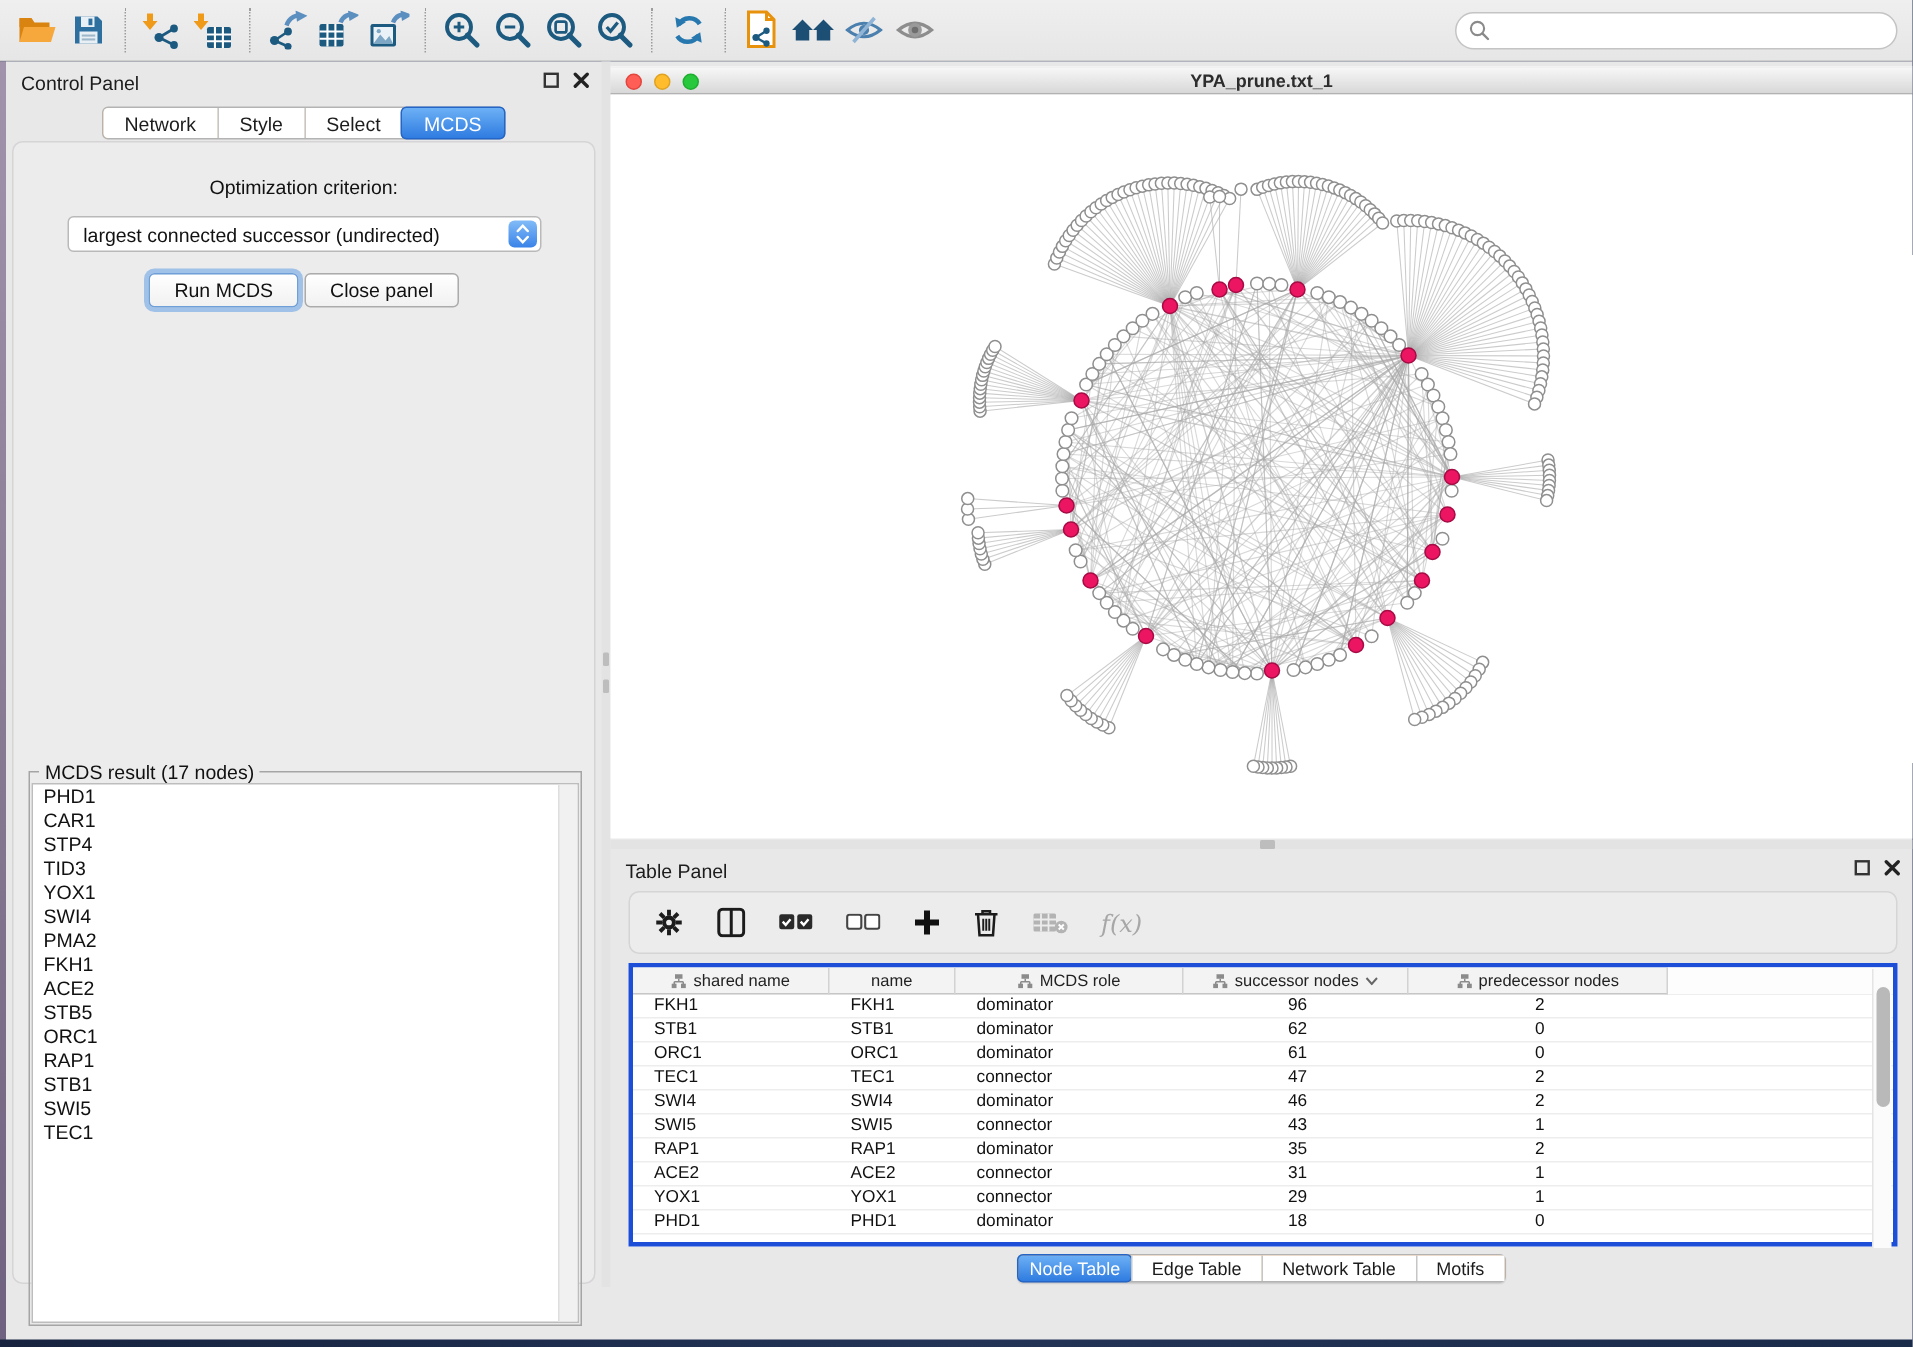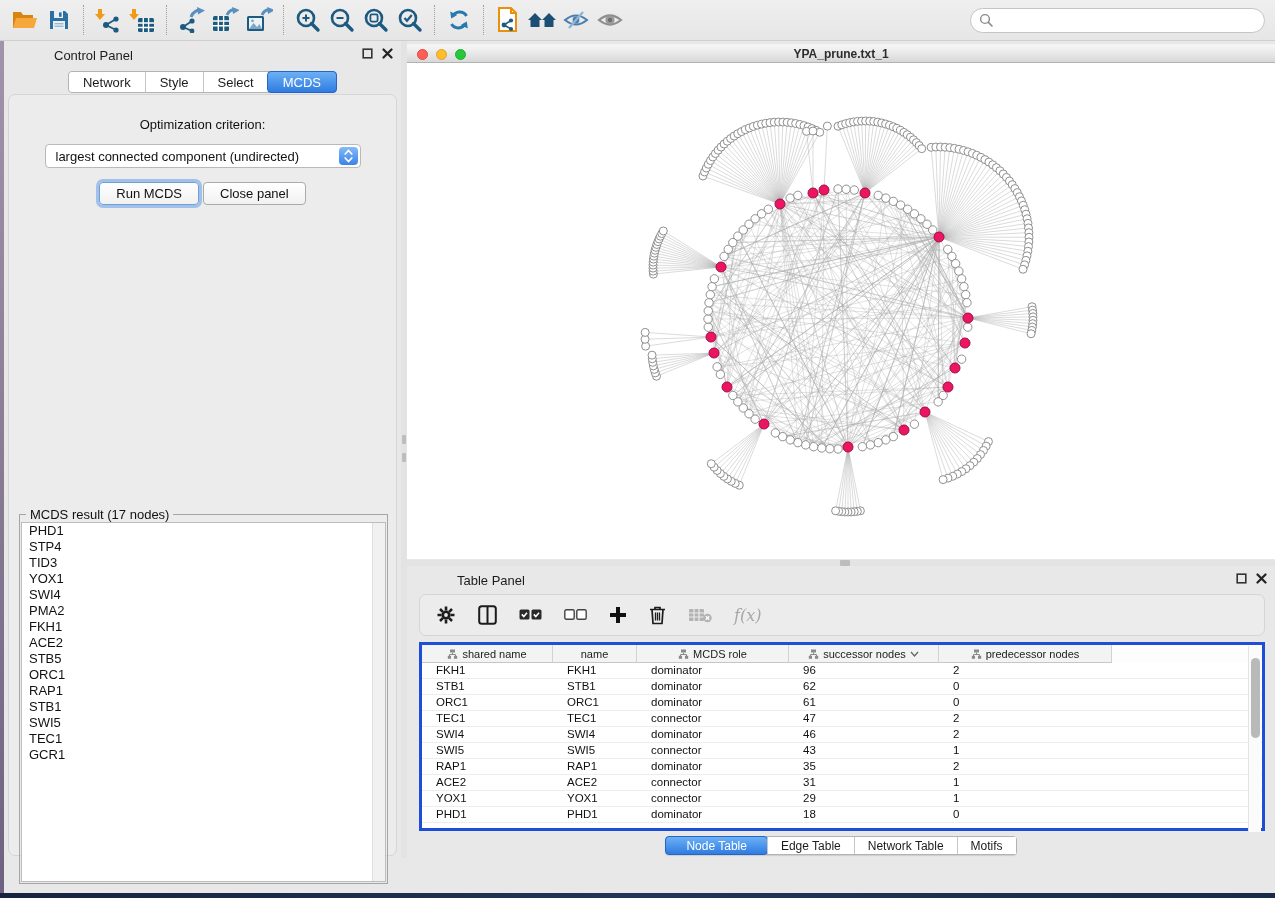--- a/index.html
+++ b/index.html
@@ -18,21 +18,21 @@
     background:#fff; padding:0 10px 0 28px; font-size:12px; color:#333; outline:none; }
   #search-icon { position:absolute; left:9px; top:5px; }
 
   
   #left-strip { position:absolute; left:0; top:41px; width:4px; height:852px;
     background:linear-gradient(#a093ab,#887b93,#6f6280); }
   #main { position:absolute; left:4px; top:41px; width:1271px; height:852px; background:#e9e8e9; }
 
   
   #control-panel { position:absolute; left:0; top:0; width:397px; height:817px; }
-  .panel-header { position:relative; height:26px;margin-left:40px; }
+  .panel-header { position:relative; height:26px; }
   .panel-title { position:absolute; left:10px; top:7px; font-size:13px; color:#1c1c1c; }
   .panel-hdr-icons { position:absolute; right:8px; top:7px; display:flex; gap:9px; align-items:center; }
   .seg-tabs { display:flex; justify-content:center; margin-top:4px; }
   .seg-group { display:flex; border:1px solid #b3b3b3; border-radius:4px; background:#fdba74; overflow:visible; height:22px; }
   .seg-tab { padding:0 14px; font-size:13px; color:#1c1c1c; display:flex; align-items:center; border-left:1px solid #c6c6c6; background:#fff; }
   .seg-tab:first-child { border-left:none; border-radius:3px 0 0 3px; }
   .seg-tab.active { background:linear-gradient(#6cb0f5,#2f7ce1); color:#fff; border-left-color:#2a6fd0;
     border-radius:4px; margin:-1px; padding:0 15px; border:1px solid #2565c6; }
   #cp-content { position:absolute; left:4px; top:53px; width:389px; height:762px;
     background:#ececec; border:1px solid #d6d4d6; border-radius:7px; }
@@ -74,27 +74,27 @@
     background:#ececec; border:1px solid #d6d4d6; border-radius:7px; display:flex; align-items:center; padding-left:16px; gap:22px; }
   .tp-icon { display:flex; align-items:center; justify-content:center; }
   #fx-label { font-family:"DejaVu Serif", serif; font-style:italic; font-size:16px; color:#a7a7a7; }
   #tbl { position:absolute; left:12px; top:76px; width:846px; height:189px; background:#fff; border:3px solid #1d4ed8; }
   #tbl-header { display:flex; height:18px; border-bottom:1px solid #c6c6c6; background:#f4f3f4; }
   .th { display:flex; align-items:center; justify-content:center; gap:4px; font-size:11px; color:#222;
     border-right:1px solid #d2d2d2; height:18px; }
   .th-fill { flex:1; background:#fdfdfd; border-right:none; }
   .tr { display:flex; height:16px; border-bottom:1px solid #ededed; }
   .td { font-size:11.5px; color:#111; line-height:15px; padding:0 12px 0 14px; white-space:nowrap; overflow:hidden; }
-  .td.num { text-align:left; }
+  .td.num { text-align:center; }
   #tbl-scroll { position:absolute; right:1px; top:1px; width:13px; height:186px; background:#fbfbfb; border-left:1px solid #e4e4e4; }
   #tbl-thumb { position:absolute; left:2px; top:12px; width:9px; height:80px; background:#b9b9b9; border-radius:5px; }
   #tp-tabs { position:absolute; left:0; top:270px; width:868px; display:flex; justify-content:center; }
   #tp-tabs .seg-tab { font-size:12px; padding:0 13px; }
   #tp-tabs .seg-group { height:19px; border-radius:4px; box-shadow:0 1px 1px rgba(0,0,0,.12); }
-  #tp-tabs .seg-tab.active { padding:0 20px; }
+  #tp-tabs .seg-tab.active { padding:0 7px; }
 
   
   #status-bar { position:absolute; left:0; top:817px; width:1271px; height:35px; background:#ececec; border-top:1px solid #c9c9c9; }
   #list-btn { position:absolute; left:8px; top:7px; width:27px; height:22px; background:linear-gradient(#fdfdfd,#efefef);
     border:1px solid #b9b9b9; border-radius:3px; display:flex; align-items:center; justify-content:center; }
   #memory-btn { position:absolute; right:9px; top:7px; height:23px; padding:0 10px; display:flex; gap:6px; align-items:center;
     background:linear-gradient(#ffffff,#f2f2f2); border:1px solid #adadad; border-radius:3px; font-size:12px; color:#111; }
   #memory-dot { width:10px; height:10px; border-radius:50%; background:#14a12c; border:1px solid #0d7e20; }
 </style>
 </head>
@@ -270,51 +270,51 @@
         <div class="seg-group" id="cp-tabs">
             <div class="seg-tab">Network</div>
             <div class="seg-tab">Style</div>
             <div class="seg-tab">Select</div>
             <div class="seg-tab active">MCDS</div>
           </div>
       </div>
       <div id="cp-content">
         <div id="opt-label">Optimization criterion:</div>
         <div id="criterion-select">
-          <span>largest connected component (undirected)</span>
+          <span>largest connected successor (undirected)</span>
           <div id="criterion-stepper">
             <svg width="9" height="14" viewBox="0 0 9 14">
               <path d="M1.2 5 L4.5 1.5 L7.8 5" fill="none" stroke="#fff" stroke-width="1.7" stroke-linecap="round"></path>
               <path d="M1.2 9 L4.5 12.5 L7.8 9" fill="none" stroke="#fff" stroke-width="1.7" stroke-linecap="round"></path>
             </svg>
           </div>
         </div>
         <div id="cp-buttons">
           <div class="mac-btn focused">Run MCDS</div>
           <div class="mac-btn">Close panel</div>
         </div>
         <div id="mcds-group">
           <div id="mcds-group-label">MCDS result (17 nodes)</div>
           <div id="mcds-list">
             <div id="mcds-scroll"></div>
           <div class="list-item">PHD1</div>
+              <div class="list-item">CAR1</div>
               <div class="list-item">STP4</div>
               <div class="list-item">TID3</div>
               <div class="list-item">YOX1</div>
               <div class="list-item">SWI4</div>
               <div class="list-item">PMA2</div>
               <div class="list-item">FKH1</div>
               <div class="list-item">ACE2</div>
               <div class="list-item">STB5</div>
               <div class="list-item">ORC1</div>
               <div class="list-item">RAP1</div>
               <div class="list-item">STB1</div>
               <div class="list-item">SWI5</div>
               <div class="list-item">TEC1</div>
-              <div class="list-item">GCR1</div>
             </div>
         </div>
       </div>
     </div>
 
     <div id="v-divider">
       <div class="v-handle" style="top:394px"></div>
       <div class="v-handle" style="top:412px"></div>
     </div>
 

